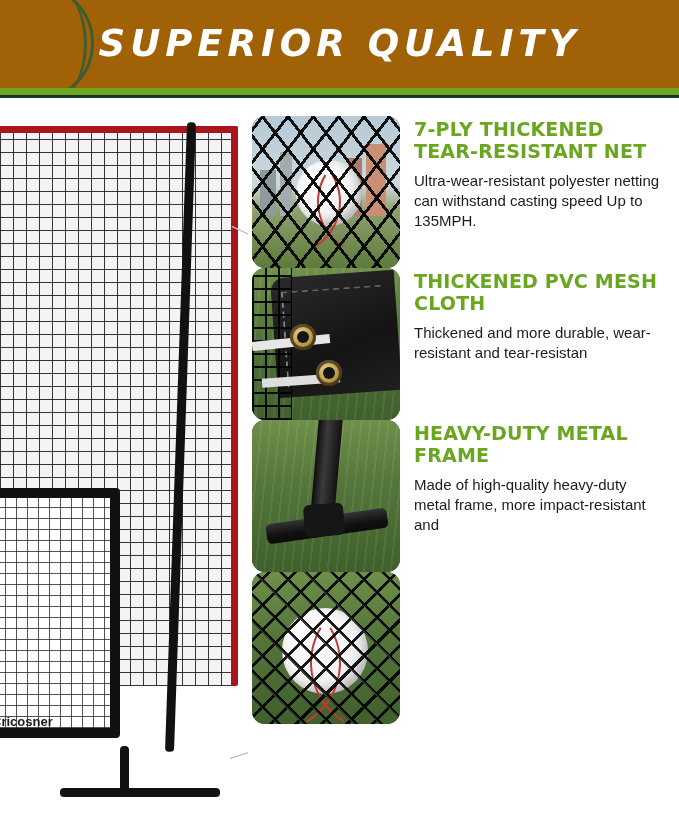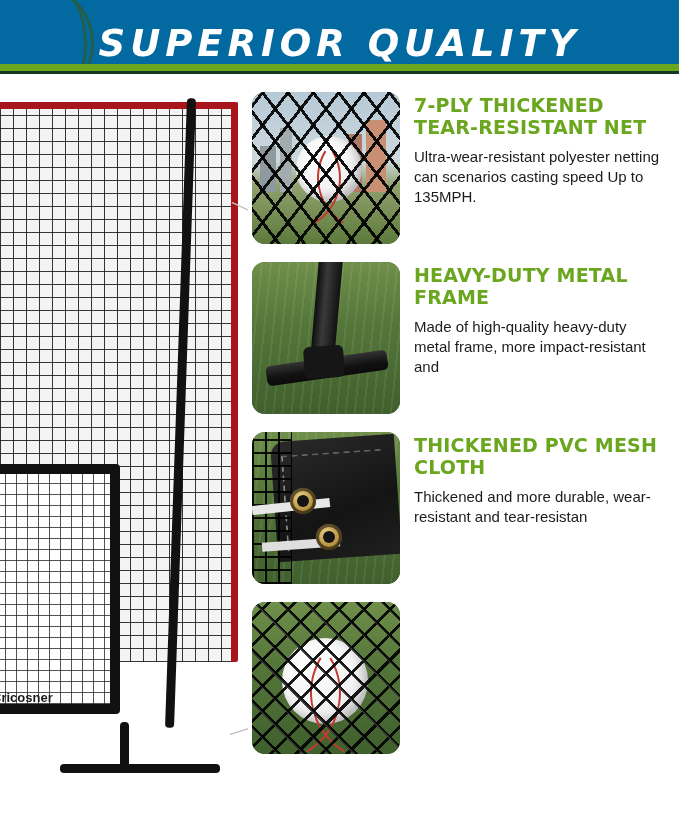--- a/index.html
+++ b/index.html
@@ -15,22 +15,22 @@
     position: relative;
     width: 679px;
     height: 838px;
     background: #ffffff;
   }
 
   
   .header {
     position: relative;
     width: 679px;
-    height: 64px;
-    background: #0369a1;
+    height: 88px;
+    background: #a16207;
     overflow: hidden;
   }
   .header-title {
     position: absolute;
     left: 0;
     right: 0;
     top: 22px;
     text-align: center;
     color: #ffffff;
     font-size: 37px;
@@ -165,21 +165,20 @@
   .tie-a { left: 232px; top: 128px; height: 0; border-top: 1px solid #c2c2c2; width: 40px; transform: rotate(25deg); transform-origin: left center; }
   .tie-b { left: 230px; top: 660px; height: 0; border-top: 1px solid #c2c2c2; width: 50px; transform: rotate(-18deg); transform-origin: left center; }
 
   
   .features {
     position: relative;
     width: 431px;
     padding: 18px 14px 0 4px;
     display: flex;
     flex-direction: column;
-    gap: 18px;
   }
   .feature {
     display: flex;
     gap: 14px;
     align-items: flex-start;
   }
   .thumb {
     flex: 0 0 auto;
     width: 148px;
     height: 152px;
@@ -382,35 +381,21 @@
           <div class="bld b3"></div>
           <div class="bld b4"></div>
           <div class="ball ball1">
             <span class="seam"></span>
             <span class="seam2"></span>
           </div>
           <div class="netmesh"></div>
         </div>
         <div class="ftext">
           <div class="ftitle">7-PLY THICKENED TEAR-RESISTANT NET</div>
-          <div class="fdesc">Ultra-wear-resistant polyester netting can scenarios casting speed Up to 135MPH.</div>
-        </div>
-      </div>
-
-      <div class="feature">
-        <div class="thumb">
-          <div class="grass"></div>
-          <div class="grass-blur"></div>
-          <div class="tube-v"></div>
-          <div class="tube-h"></div>
-          <div class="tube-j"></div>
-        </div>
-        <div class="ftext">
-          <div class="ftitle">HEAVY-DUTY METAL FRAME</div>
-          <div class="fdesc">Made of high-quality heavy-duty metal frame, more impact-resistant and</div>
+          <div class="fdesc">Ultra-wear-resistant polyester netting can withstand casting speed Up to 135MPH.</div>
         </div>
       </div>
 
       <div class="feature">
         <div class="thumb">
           <div class="grass"></div>
           <div class="grass-blur"></div>
           <div class="pvc">
             <div class="pvc-stitch"></div>
           </div>
@@ -422,20 +407,34 @@
         </div>
         <div class="ftext">
           <div class="ftitle">THICKENED PVC MESH CLOTH</div>
           <div class="fdesc">Thickened and more durable, wear-resistant and tear-resistan</div>
         </div>
       </div>
 
       <div class="feature">
         <div class="thumb">
           <div class="grass"></div>
+          <div class="grass-blur"></div>
+          <div class="tube-v"></div>
+          <div class="tube-h"></div>
+          <div class="tube-j"></div>
+        </div>
+        <div class="ftext">
+          <div class="ftitle">HEAVY-DUTY METAL FRAME</div>
+          <div class="fdesc">Made of high-quality heavy-duty metal frame, more impact-resistant and</div>
+        </div>
+      </div>
+
+      <div class="feature">
+        <div class="thumb">
+          <div class="grass"></div>
           <div class="ball ball4">
             <span class="seam"></span>
             <span class="seam2"></span>
           </div>
           <div class="netmesh4"></div>
           <div class="netmesh4b"></div>
         </div>
         <div class="ftext">
         </div>
       </div>

